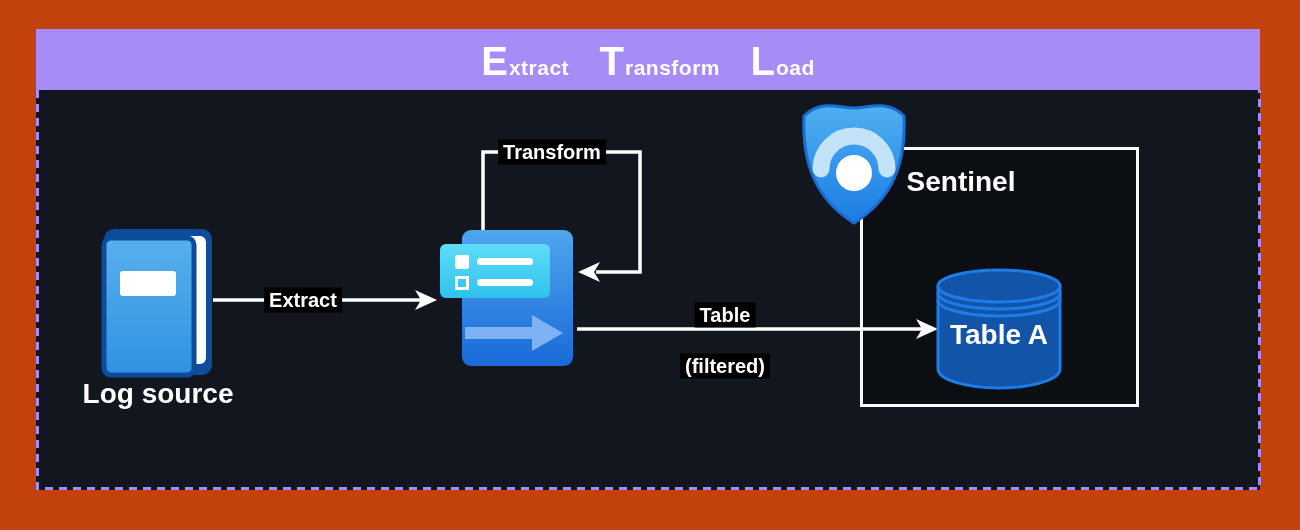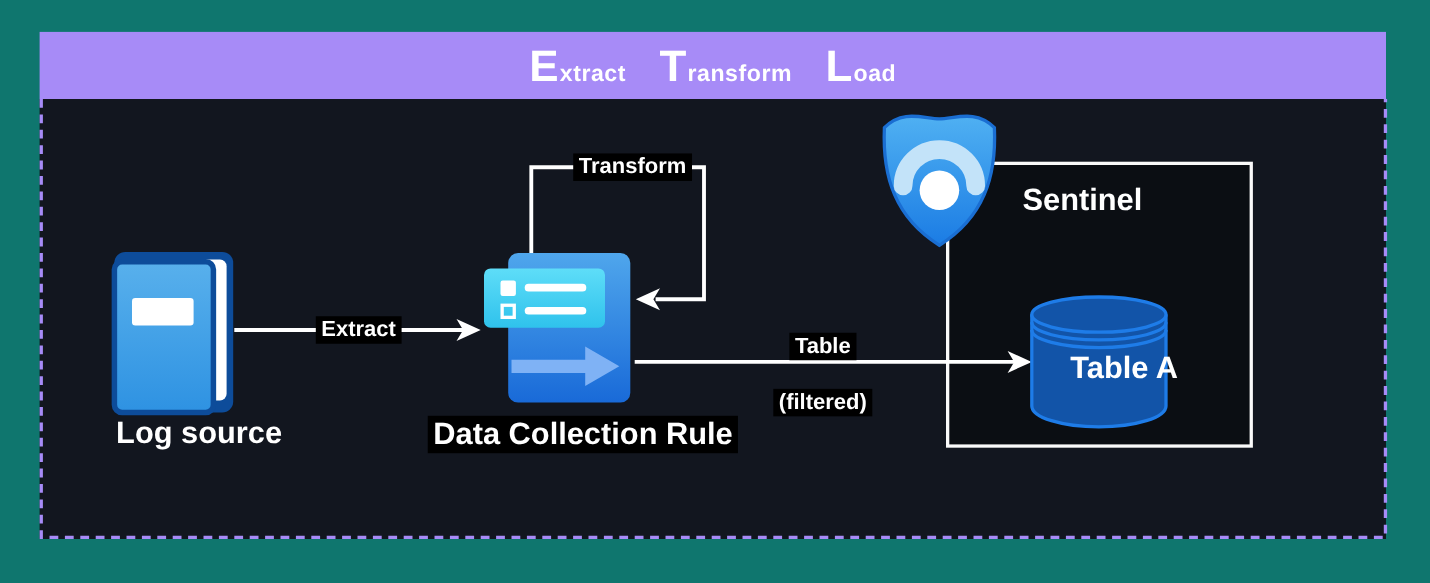--- a/index.html
+++ b/index.html
@@ -1,39 +1,39 @@
 <!DOCTYPE html>
 <html><head>
 <meta charset="utf-8">
 <style>
   * { margin: 0; padding: 0; box-sizing: border-box; }
   html, body { width: 1300px; height: 530px; background: #000; overflow: hidden;
                font-family: "Liberation Sans", sans-serif; }
-  .stage { position: absolute; left: 0; top: 0; width: 1300px; height: 530px; background: #0f766e; }
+  .stage { position: absolute; left: 0; top: 0; width: 1300px; height: 530px; background: #c2410c; }
 
   .banner { position: absolute; left: 36px; top: 29px; width: 1224px; height: 61px;
             background: #a78bf7; display: flex; align-items: center; justify-content: center;
             padding-top: 4px; }
   .banner-title { color: #fff; white-space: nowrap; }
   .banner-word { display: inline; margin: 0 13px; }
   .banner-big { font-size: 40px; font-weight: 700; letter-spacing: 1px; }
   .banner-small { font-size: 21px; font-weight: 700; letter-spacing: .5px; }
 
   .panel { position: absolute; left: 36px; top: 90px; width: 1224px; height: 400px;
            background: #12161f; }
 
   .sentinel-box { position: absolute; left: 860px; top: 147px; width: 279px; height: 260px;
                   border: 3px solid #fafafa; background: #0b0e13; }
 
   svg.overlay { position: absolute; left: 0; top: 0; width: 1300px; height: 530px; }
 
   .icon-wrap { position: absolute; }
 
   .lbl { position: absolute; transform: translate(-50%, -50%); color: #fff; font-weight: 700;
-         white-space: nowrap; text-align: center; margin-left: 23px; }
+         white-space: nowrap; text-align: center; }
   .lbl-node { font-size: 28px; }
   .lbl-edge { font-size: 20px; }
   .lbl-bg { background: #000; padding: 1px 5px; }
 
   .z1 { z-index: 1; } .z2 { z-index: 2; } .z3 { z-index: 3; } .z4 { z-index: 4; }
 </style>
 </head>
 <body>
 
 <div class="stage">
@@ -123,21 +123,20 @@
   <div class="icon-wrap z3" style="left:934px; top:266px;">
     <svg width="130" height="126" viewBox="0 0 130 126">
       <path d="M4,20 L4,103 A61,19 0 0 0 126,103 L126,20" fill="#1254a8" stroke="#1e7ce8" stroke-width="3"></path>
       <ellipse cx="65" cy="20" rx="61" ry="16" fill="#1254a8" stroke="#1e7ce8" stroke-width="3"></ellipse>
       <path d="M4,27 A61,16 0 0 0 126,27" fill="none" stroke="#1e7ce8" stroke-width="3"></path>
       <path d="M4,34 A61,16 0 0 0 126,34" fill="none" stroke="#1e7ce8" stroke-width="3"></path>
     </svg>
   </div>
 
   <div class="lbl lbl-node z4" style="left:158px; top:394px;">Log source</div>
-  <div class="lbl lbl-node lbl-bg z4" style="left:507px; top:395px;">Data Collection Rule</div>
   <div class="lbl lbl-node z4" style="left:961px; top:182px;">Sentinel</div>
   <div class="lbl lbl-node z4" style="left:999px; top:335px;">Table A</div>
   <div class="lbl lbl-edge lbl-bg z4" style="left:303px; top:300px;">Extract</div>
   <div class="lbl lbl-edge lbl-bg z4" style="left:552px; top:152px;">Transform</div>
   <div class="lbl lbl-edge lbl-bg z4" style="left:725px; top:315px;">Table</div>
   <div class="lbl lbl-edge lbl-bg z4" style="left:725px; top:366px;">(filtered)</div>
 
 </div>
 
 </body></html>

